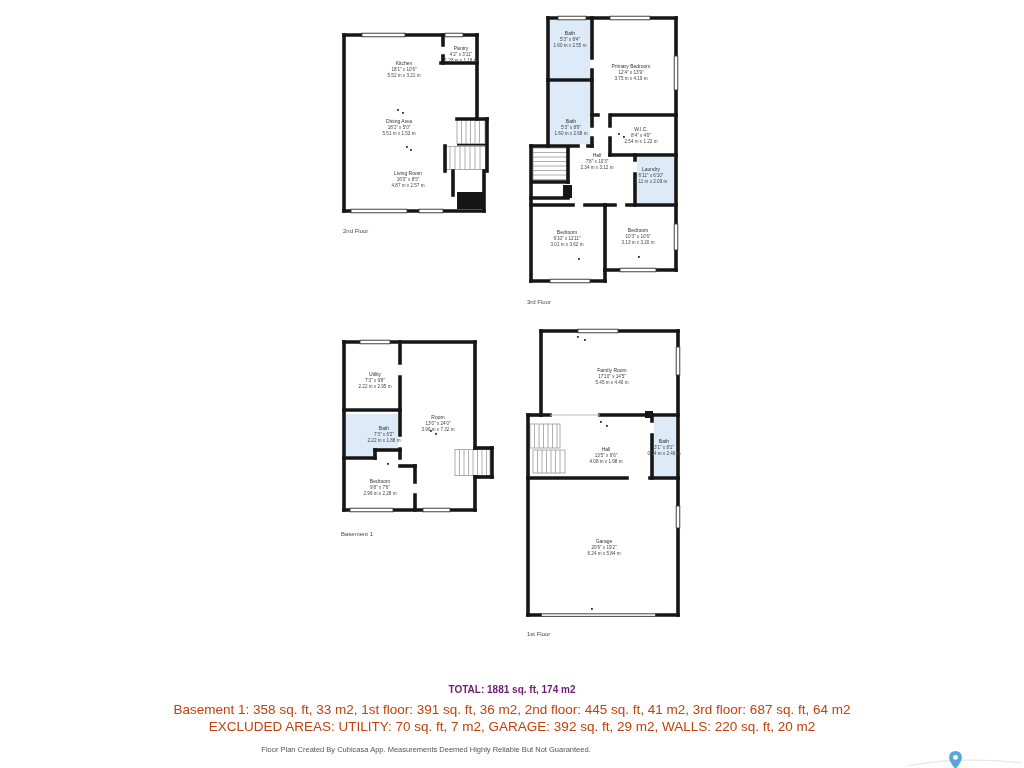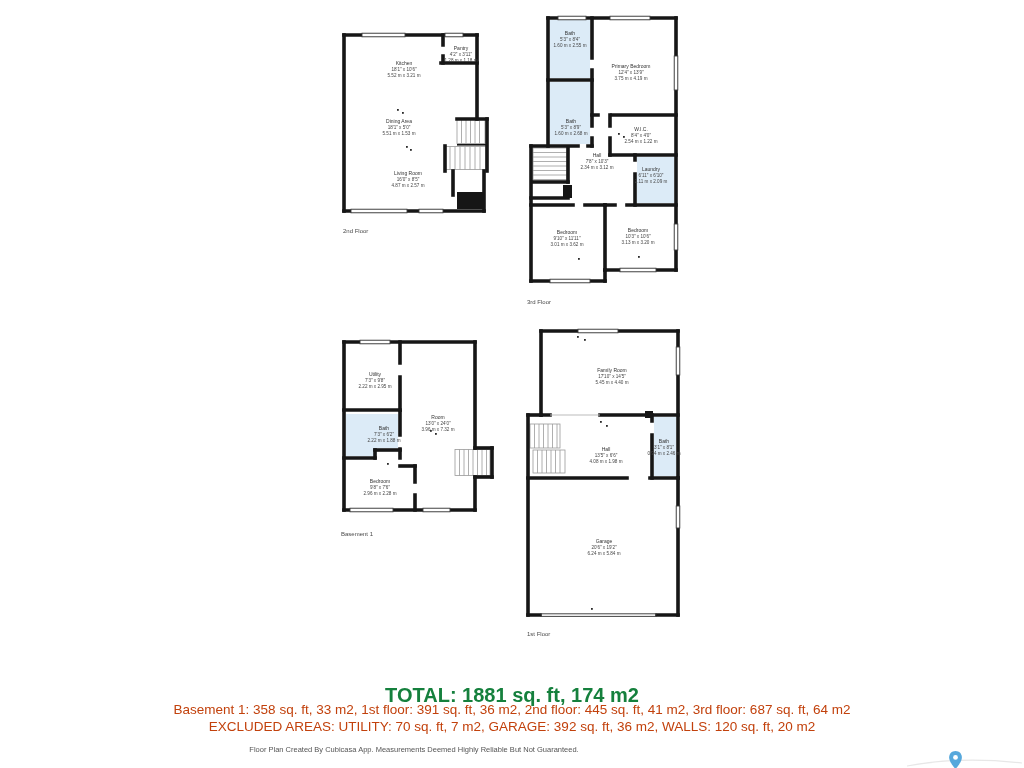--- a/index.html
+++ b/index.html
@@ -7,24 +7,24 @@
               font-family:"Liberation Sans","DejaVu Sans",sans-serif; }
   .canvas { position:absolute; left:0; top:0; width:1024px; height:768px; background:#fff; }
   .plan { position:absolute; }
   .plan svg { position:absolute; left:0; top:0; overflow:visible; }
   .room-label { position:absolute; text-align:center; transform:translateX(-50%);
                 white-space:nowrap; z-index:3; }
   .room-label .rname { font-size:5px; line-height:6.6px; color:#333; }
   .room-label .rdim  { font-size:4.6px; line-height:6px; color:#454545; }
   .floor-label { position:absolute; font-size:6px; color:#4a4a4a; z-index:3; }
   .summary { position:absolute; left:0; width:1024px; text-align:center; color:#c2410c; }
-  .summary-total { top:684px; font-size:20px; font-weight:bold; color:#15803d; }
+  .summary-total { top:684px; font-size:10px; font-weight:bold; color:#701a75; }
   .summary-floors { top:702px; font-size:13.5px; }
   .summary-excluded { top:719px; font-size:13.5px; }
-  .disclaimer { position:absolute; left:0; width:828px; text-align:center; top:745px;
+  .disclaimer { position:absolute; left:12px; width:828px; text-align:center; top:745px;
                 font-size:7.5px; color:#555; }
   .pin { position:absolute; left:948px; top:750px; width:15px; height:20px; }
   .arc { position:absolute; left:905px; top:752px; width:119px; height:16px; }
 </style>
 </head>
 <body>
 
 <div class="canvas">
 
   <div class="plan" style="left:335px;top:25px;width:165px;height:212px">
@@ -332,21 +332,21 @@
     <div class="room-label" style="left:86px;top:213px">
       <div class="rname">Garage</div>
       <div class="rdim">20'6" x 19'2"</div>
       <div class="rdim">6.24 m x 5.84 m</div>
     </div>
     <div class="floor-label" style="left:9px;top:306px">1st Floor</div>
   </div>
 
   <div class="summary summary-total">TOTAL: 1881 sq. ft, 174 m2</div>
   <div class="summary summary-floors">Basement 1: 358 sq. ft, 33 m2, 1st floor: 391 sq. ft, 36 m2, 2nd floor: 445 sq. ft, 41 m2, 3rd floor: 687 sq. ft, 64 m2</div>
-  <div class="summary summary-excluded">EXCLUDED AREAS: UTILITY: 70 sq. ft, 7 m2, GARAGE: 392 sq. ft, 36 m2, WALLS: 120 sq. ft, 20 m2</div>
+  <div class="summary summary-excluded">EXCLUDED AREAS: UTILITY: 70 sq. ft, 7 m2, GARAGE: 392 sq. ft, 29 m2, WALLS: 220 sq. ft, 20 m2</div>
   <div class="disclaimer">Floor Plan Created By Cubicasa App. Measurements Deemed Highly Reliable But Not Guaranteed.</div>
 
   <svg class="arc" viewBox="0 0 119 16">
     <path d="M2,14 Q55,4 117,11" stroke="#e7e7e7" stroke-width="1.2" fill="none"></path>
   </svg>
   <svg class="pin" viewBox="0 0 20 26">
     <path d="M10 1 C5 1 1.5 4.8 1.5 9.5 C1.5 16 10 25 10 25 C10 25 18.5 16 18.5 9.5 C18.5 4.8 15 1 10 1 Z" fill="#56a8dc"></path>
     <circle cx="10" cy="9.5" r="3.2" fill="#ffffff"></circle>
   </svg>
 

